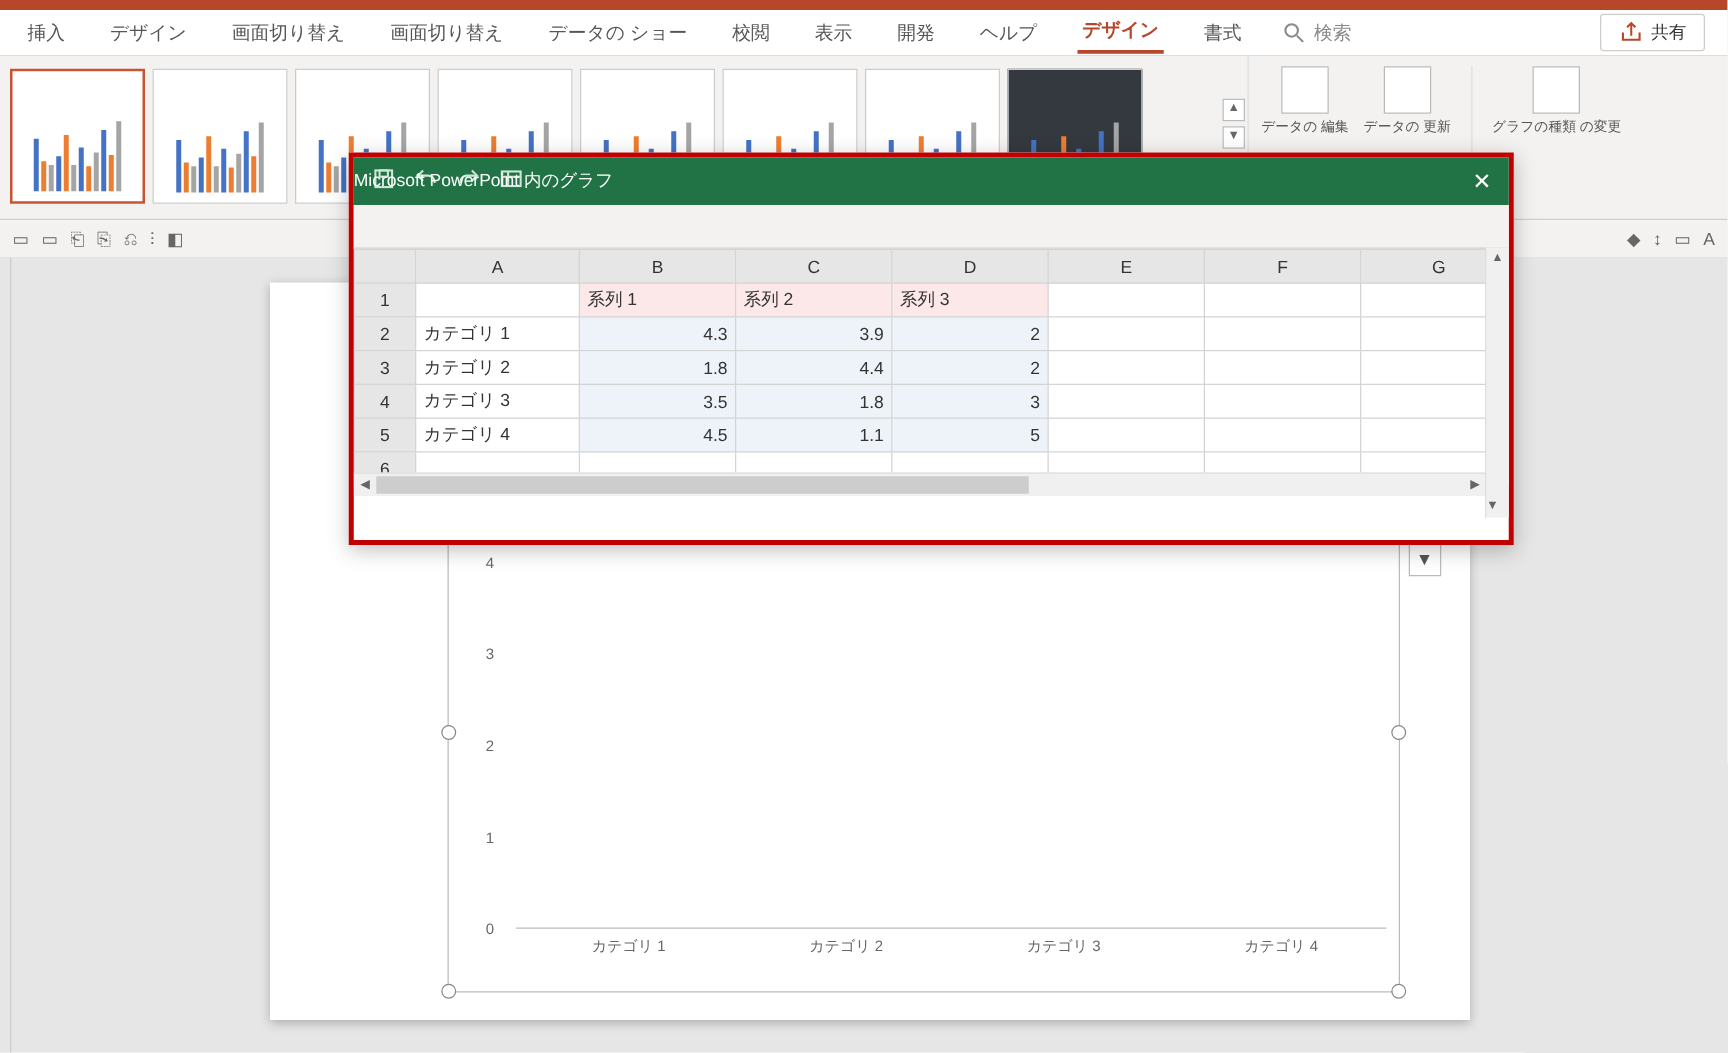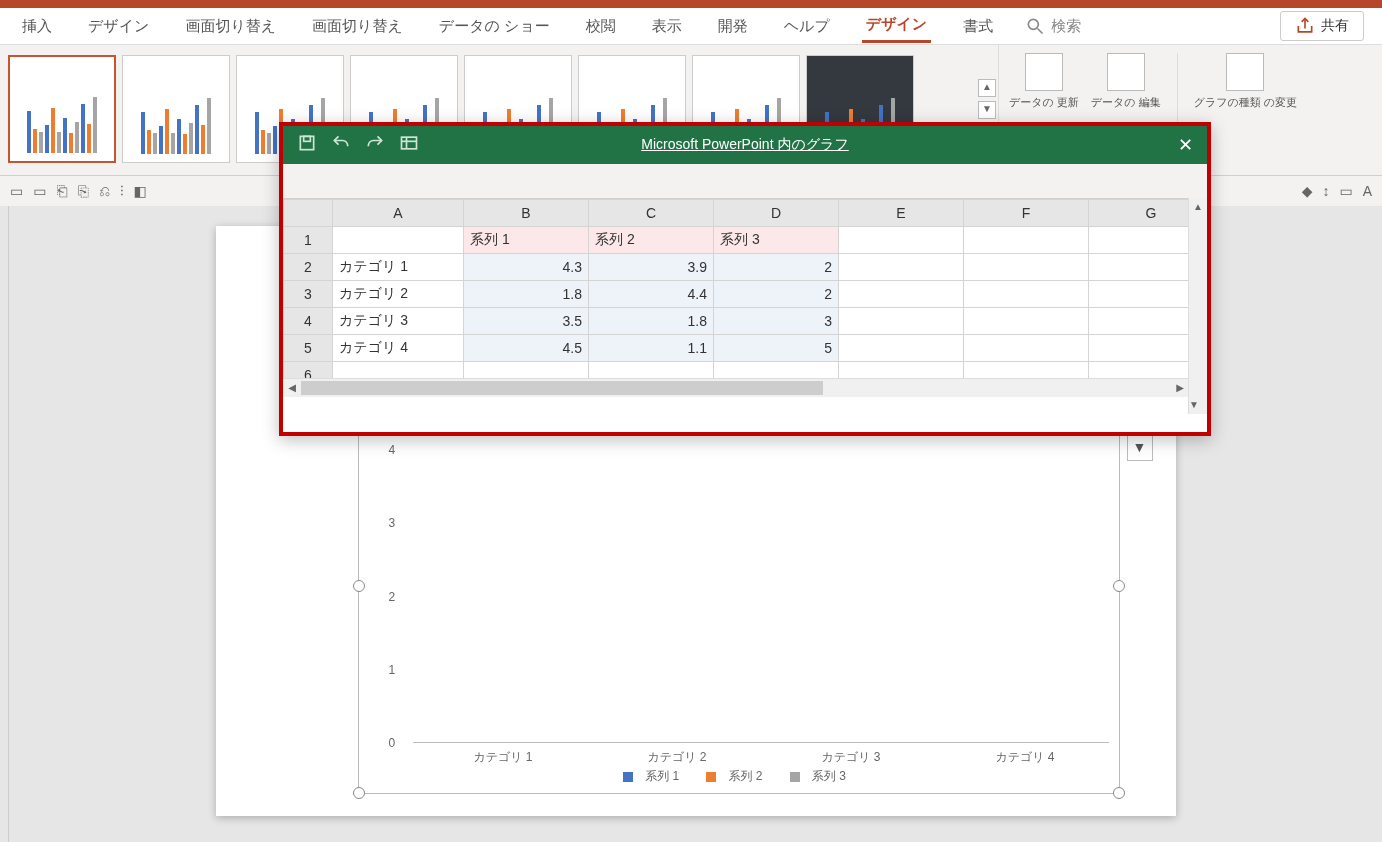--- a/index.html
+++ b/index.html
@@ -46,21 +46,21 @@
 .b1{background:#4472c4;} .b2{background:#ed7d31;} .b3{background:#a5a5a5;}
 .cat-label{position:absolute;bottom:-24px;width:100%;text-align:center;font-size:12px;color:#666;}
 .legend{position:absolute;bottom:8px;left:0;right:0;text-align:center;font-size:12px;color:#666;}
 .legend span{margin:0 8px;}
 .legend i{display:inline-block;width:10px;height:10px;margin-right:4px;vertical-align:middle;}
 
 
 .data-window{position:absolute;left:279px;top:122px;width:924px;height:306px;border:4px solid #c00000;background:#fff;box-shadow:0 4px 16px rgba(0,0,0,0.25);z-index:50;}
 .dw-title{height:38px;background:#217346;color:#fff;display:flex;align-items:center;font-size:14px;position:relative;}
 .dw-tb-icons{display:flex;gap:14px;padding:0 14px;align-items:center;color:#cfe6d7;font-size:16px;}
-.dw-title-text{position:absolute;left:0;right:0;text-align:center;pointer-events:none;text-decoration:underline;}
+.dw-title-text{position:absolute;left:0;right:0;pointer-events:none;}
 .dw-close{position:absolute;right:14px;top:8px;color:#fff;font-size:18px;cursor:pointer;}
 .dw-divider{height:34px;background:#f3f2f1;border-bottom:1px solid #d0d0d0;}
 .dw-grid{position:relative;height:198px;overflow:hidden;}
 .dw-table{border-collapse:collapse;width:100%;table-layout:fixed;font-size:14px;}
 .dw-table th,.dw-table td{border:1px solid #d4d4d4;height:26px;padding:0 6px;text-align:right;background:#fff;}
 .dw-table th{background:#e6e6e6;text-align:center;font-weight:normal;color:#333;}
 .dw-table .rowhdr{background:#e6e6e6;text-align:center;width:36px;}
 .dw-table td.cat{text-align:left;background:#fff;}
 .hdr-row td.series{background:#fce8e8;text-align:left;}
 .data-row td.val{background:#eef3fa;}
@@ -240,26 +240,26 @@
     </div>
     <div class="gallery-scroll">
       <div>▲</div>
       <div>▼</div>
       <div>▾</div>
     </div>
     <div class="ribbon-right" style="position:relative;">
       <div class="rg">
           <div class="ic"></div>
           <div class="rg-label">データの
-更新</div>
+編集</div>
         </div>
       <div class="rg">
           <div class="ic"></div>
           <div class="rg-label">データの
-編集</div>
+更新</div>
         </div>
       <div style="width:1px;background:#ddd;margin:0 4px;"></div>
       <div class="rg">
           <div class="ic"></div>
           <div class="rg-label">グラフの種類
 の変更</div>
         </div>
     </div>
   </div>
 
@@ -323,25 +323,20 @@
                   <div class="cat-label">カテゴリ 3</div>
                 </div>
                 <div class="cat-group" style="left: 77%;">
                   <div class="bar b1" style="height: 90%;"></div>
                   <div class="bar b2" style="height: 56%;"></div>
                   <div class="bar b3" style="height: 100%;"></div>
                   <div class="cat-label">カテゴリ 4</div>
                 </div>
               </div>
           </div>
-          <div class="legend">
-            <span><i style="background:#4472c4"></i><span>系列 1</span></span>
-            <span><i style="background:#ed7d31"></i><span>系列 2</span></span>
-            <span><i style="background:#a5a5a5"></i><span>系列 3</span></span>
-          </div>
         </div>
       </div>
     </div>
   </div>
 
   <div class="data-window">
     <div class="dw-title">
       <div class="dw-tb-icons">
         <span>
           <svg class="ic-svg" viewBox="0 0 24 24" fill="none" stroke="#cfe6d7" stroke-width="2">

